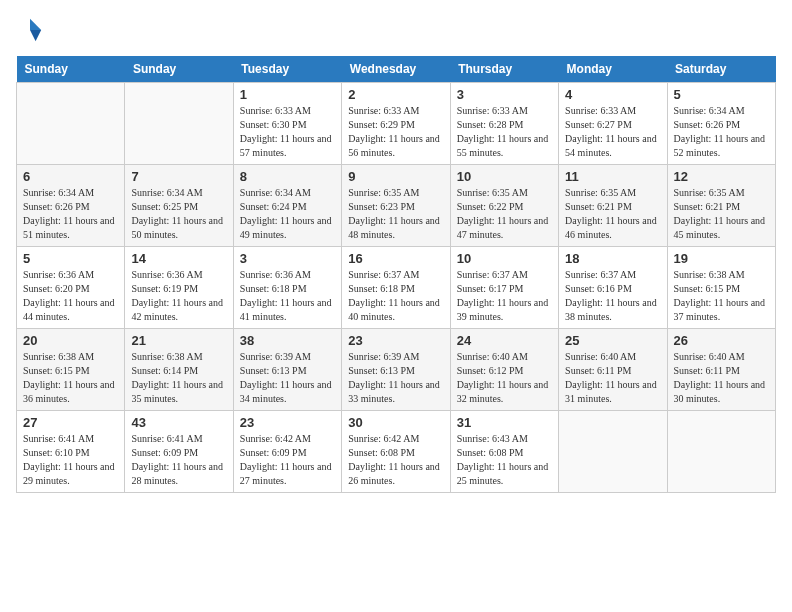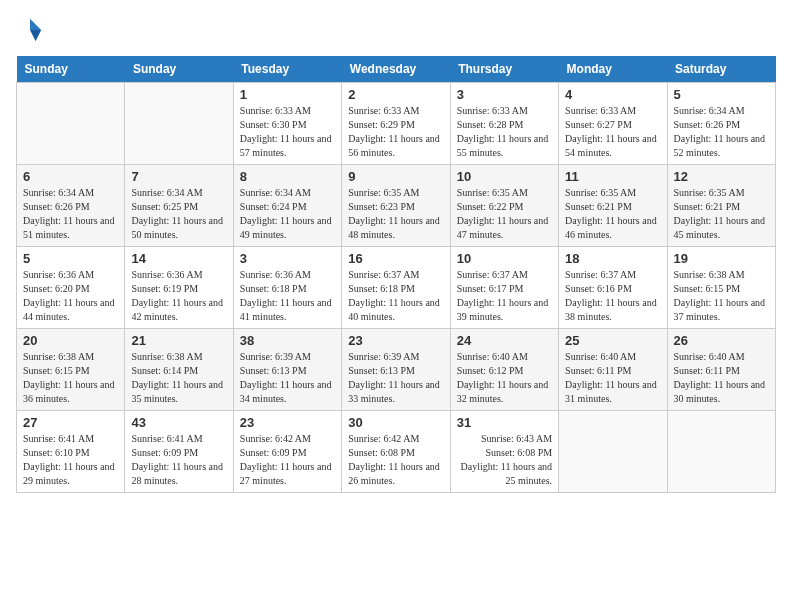--- a/index.html
+++ b/index.html
@@ -309,21 +309,21 @@
 Daylight: 11 hours and 27 minutes.</div>
         </td>
         <td>
           <span class="day-number">30</span>
           <div class="day-info" style="white-space: pre-line;">Sunrise: 6:42 AM
 Sunset: 6:08 PM
 Daylight: 11 hours and 26 minutes.</div>
         </td>
         <td>
           <span class="day-number">31</span>
-          <div class="day-info" style="white-space: pre-line; text-align: right;">Sunrise: 6:43 AM
+          <div class="day-info" style="white-space: pre-line;">Sunrise: 6:43 AM
 Sunset: 6:08 PM
 Daylight: 11 hours and 25 minutes.</div>
         </td>
         <td class="empty-cell"></td>
         <td class="empty-cell"></td>
       </tr>
     </tbody>
 </table>
 
 </body></html>

